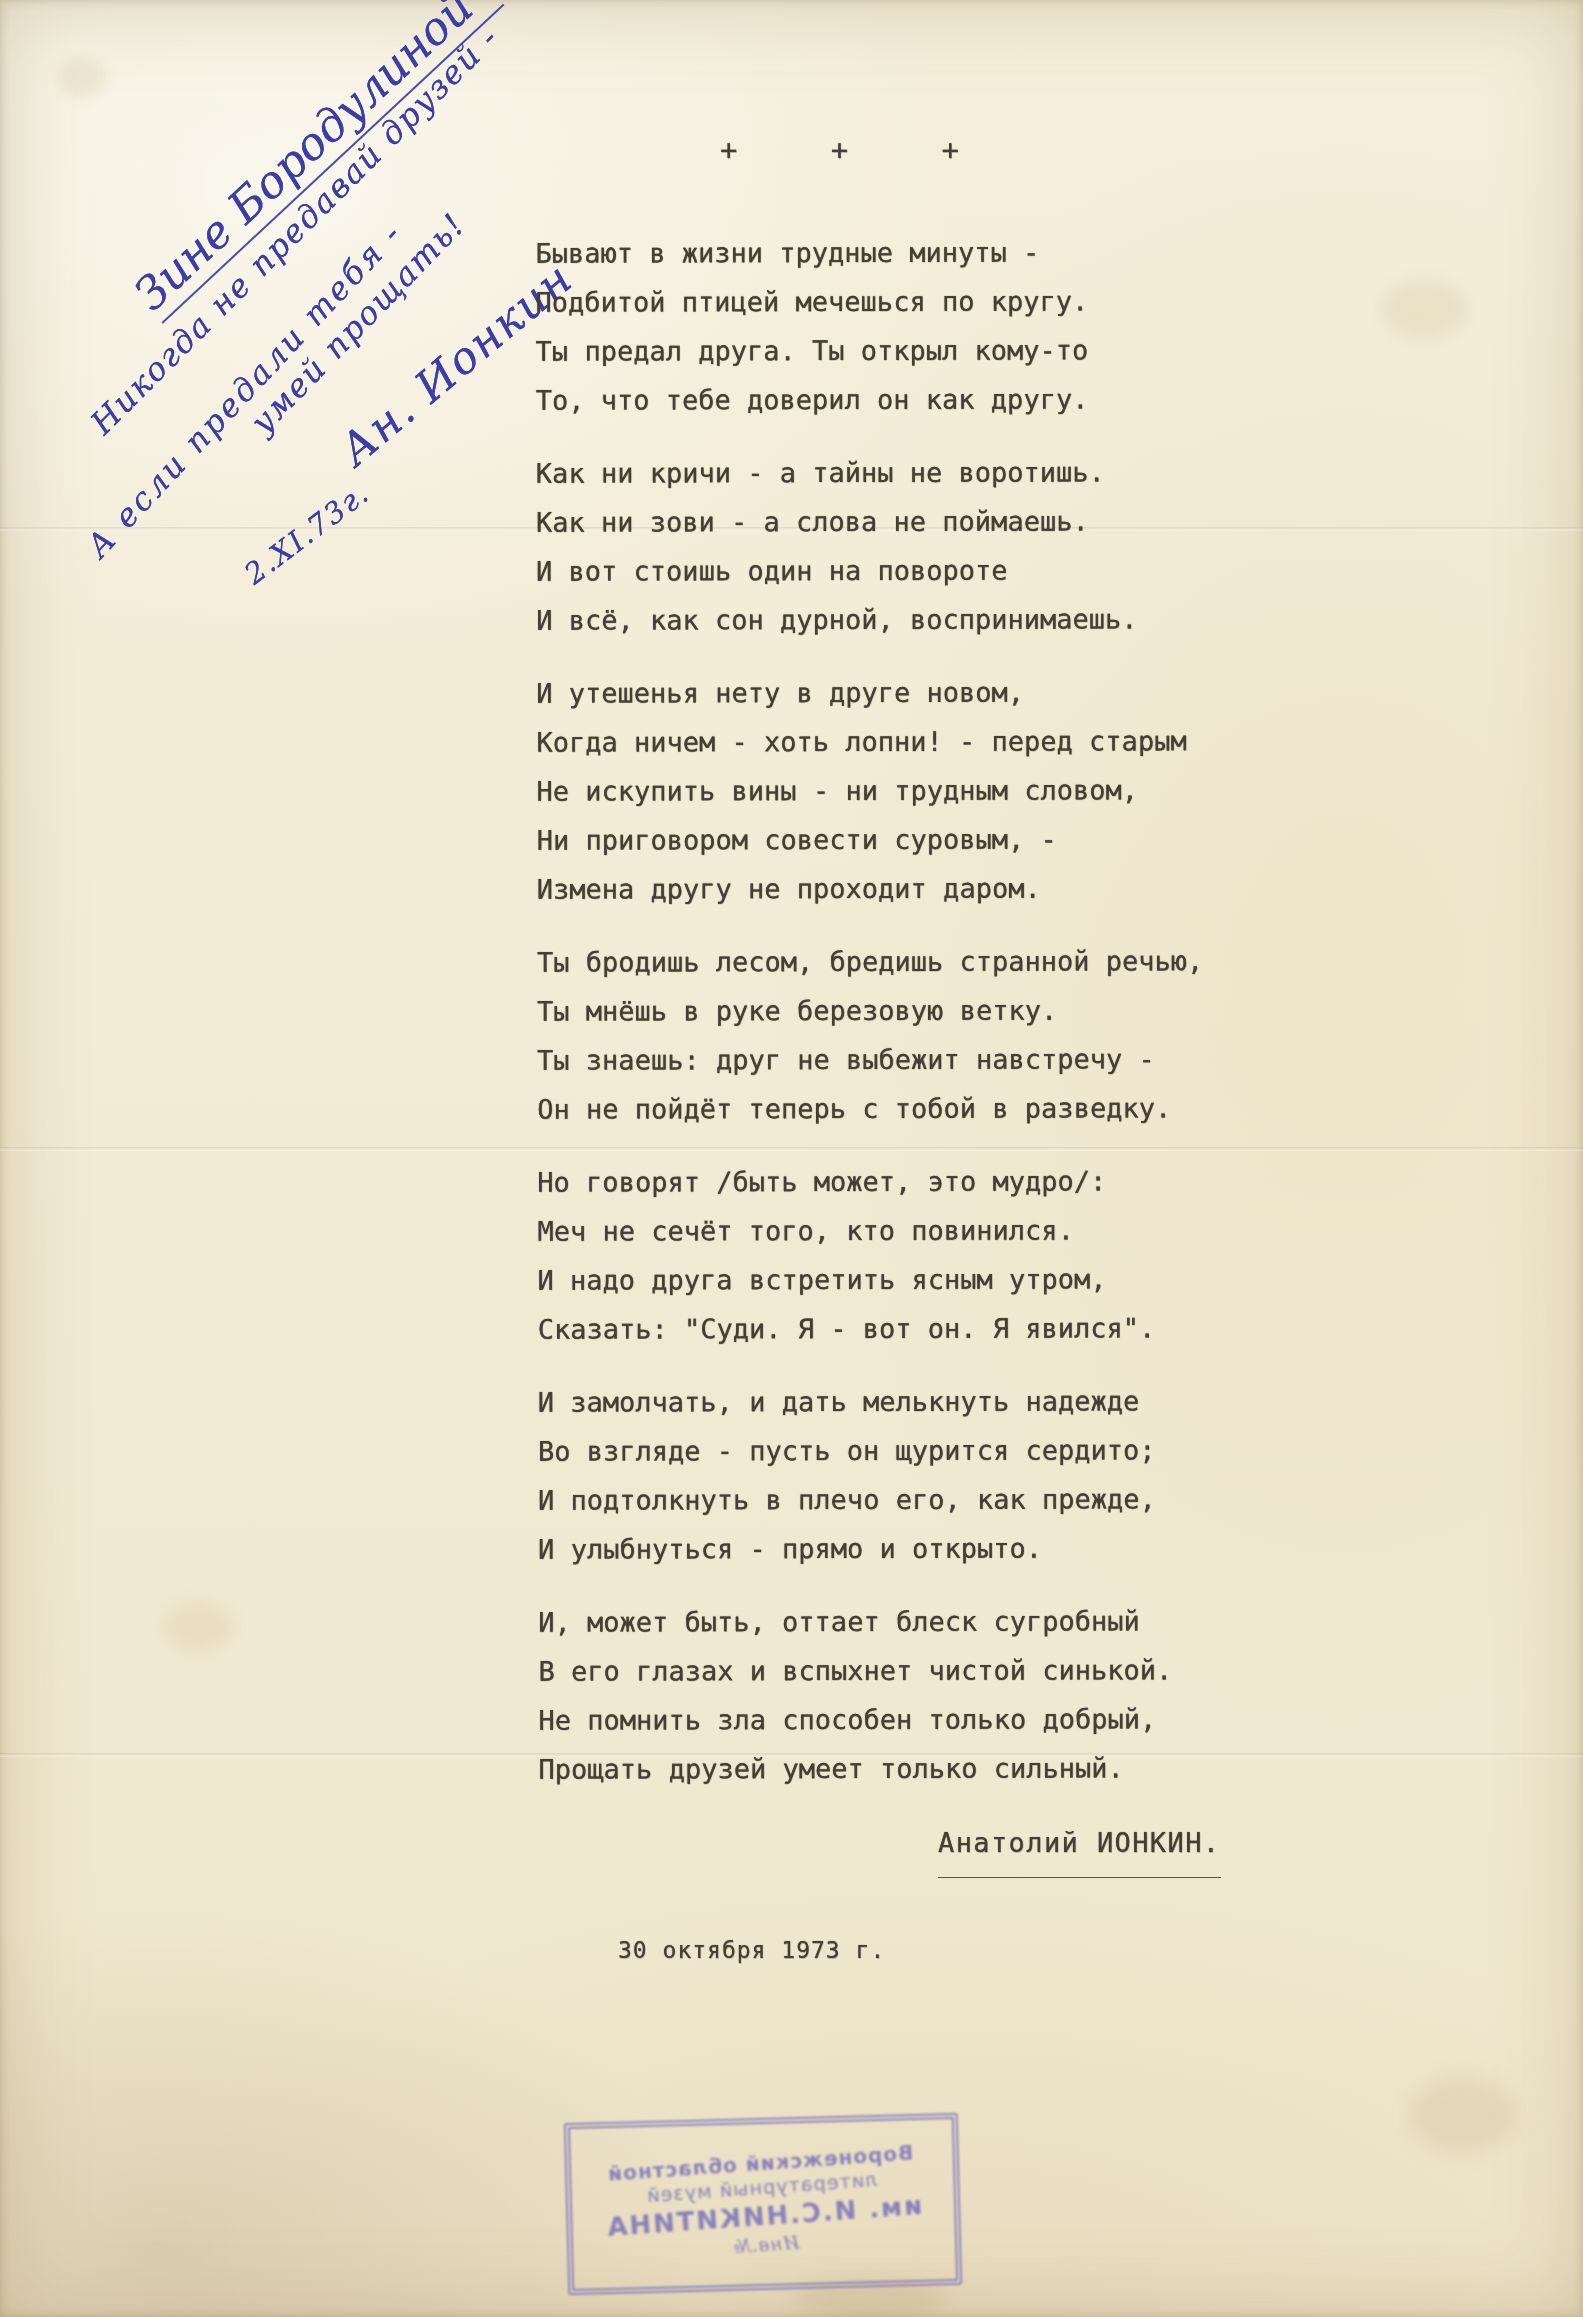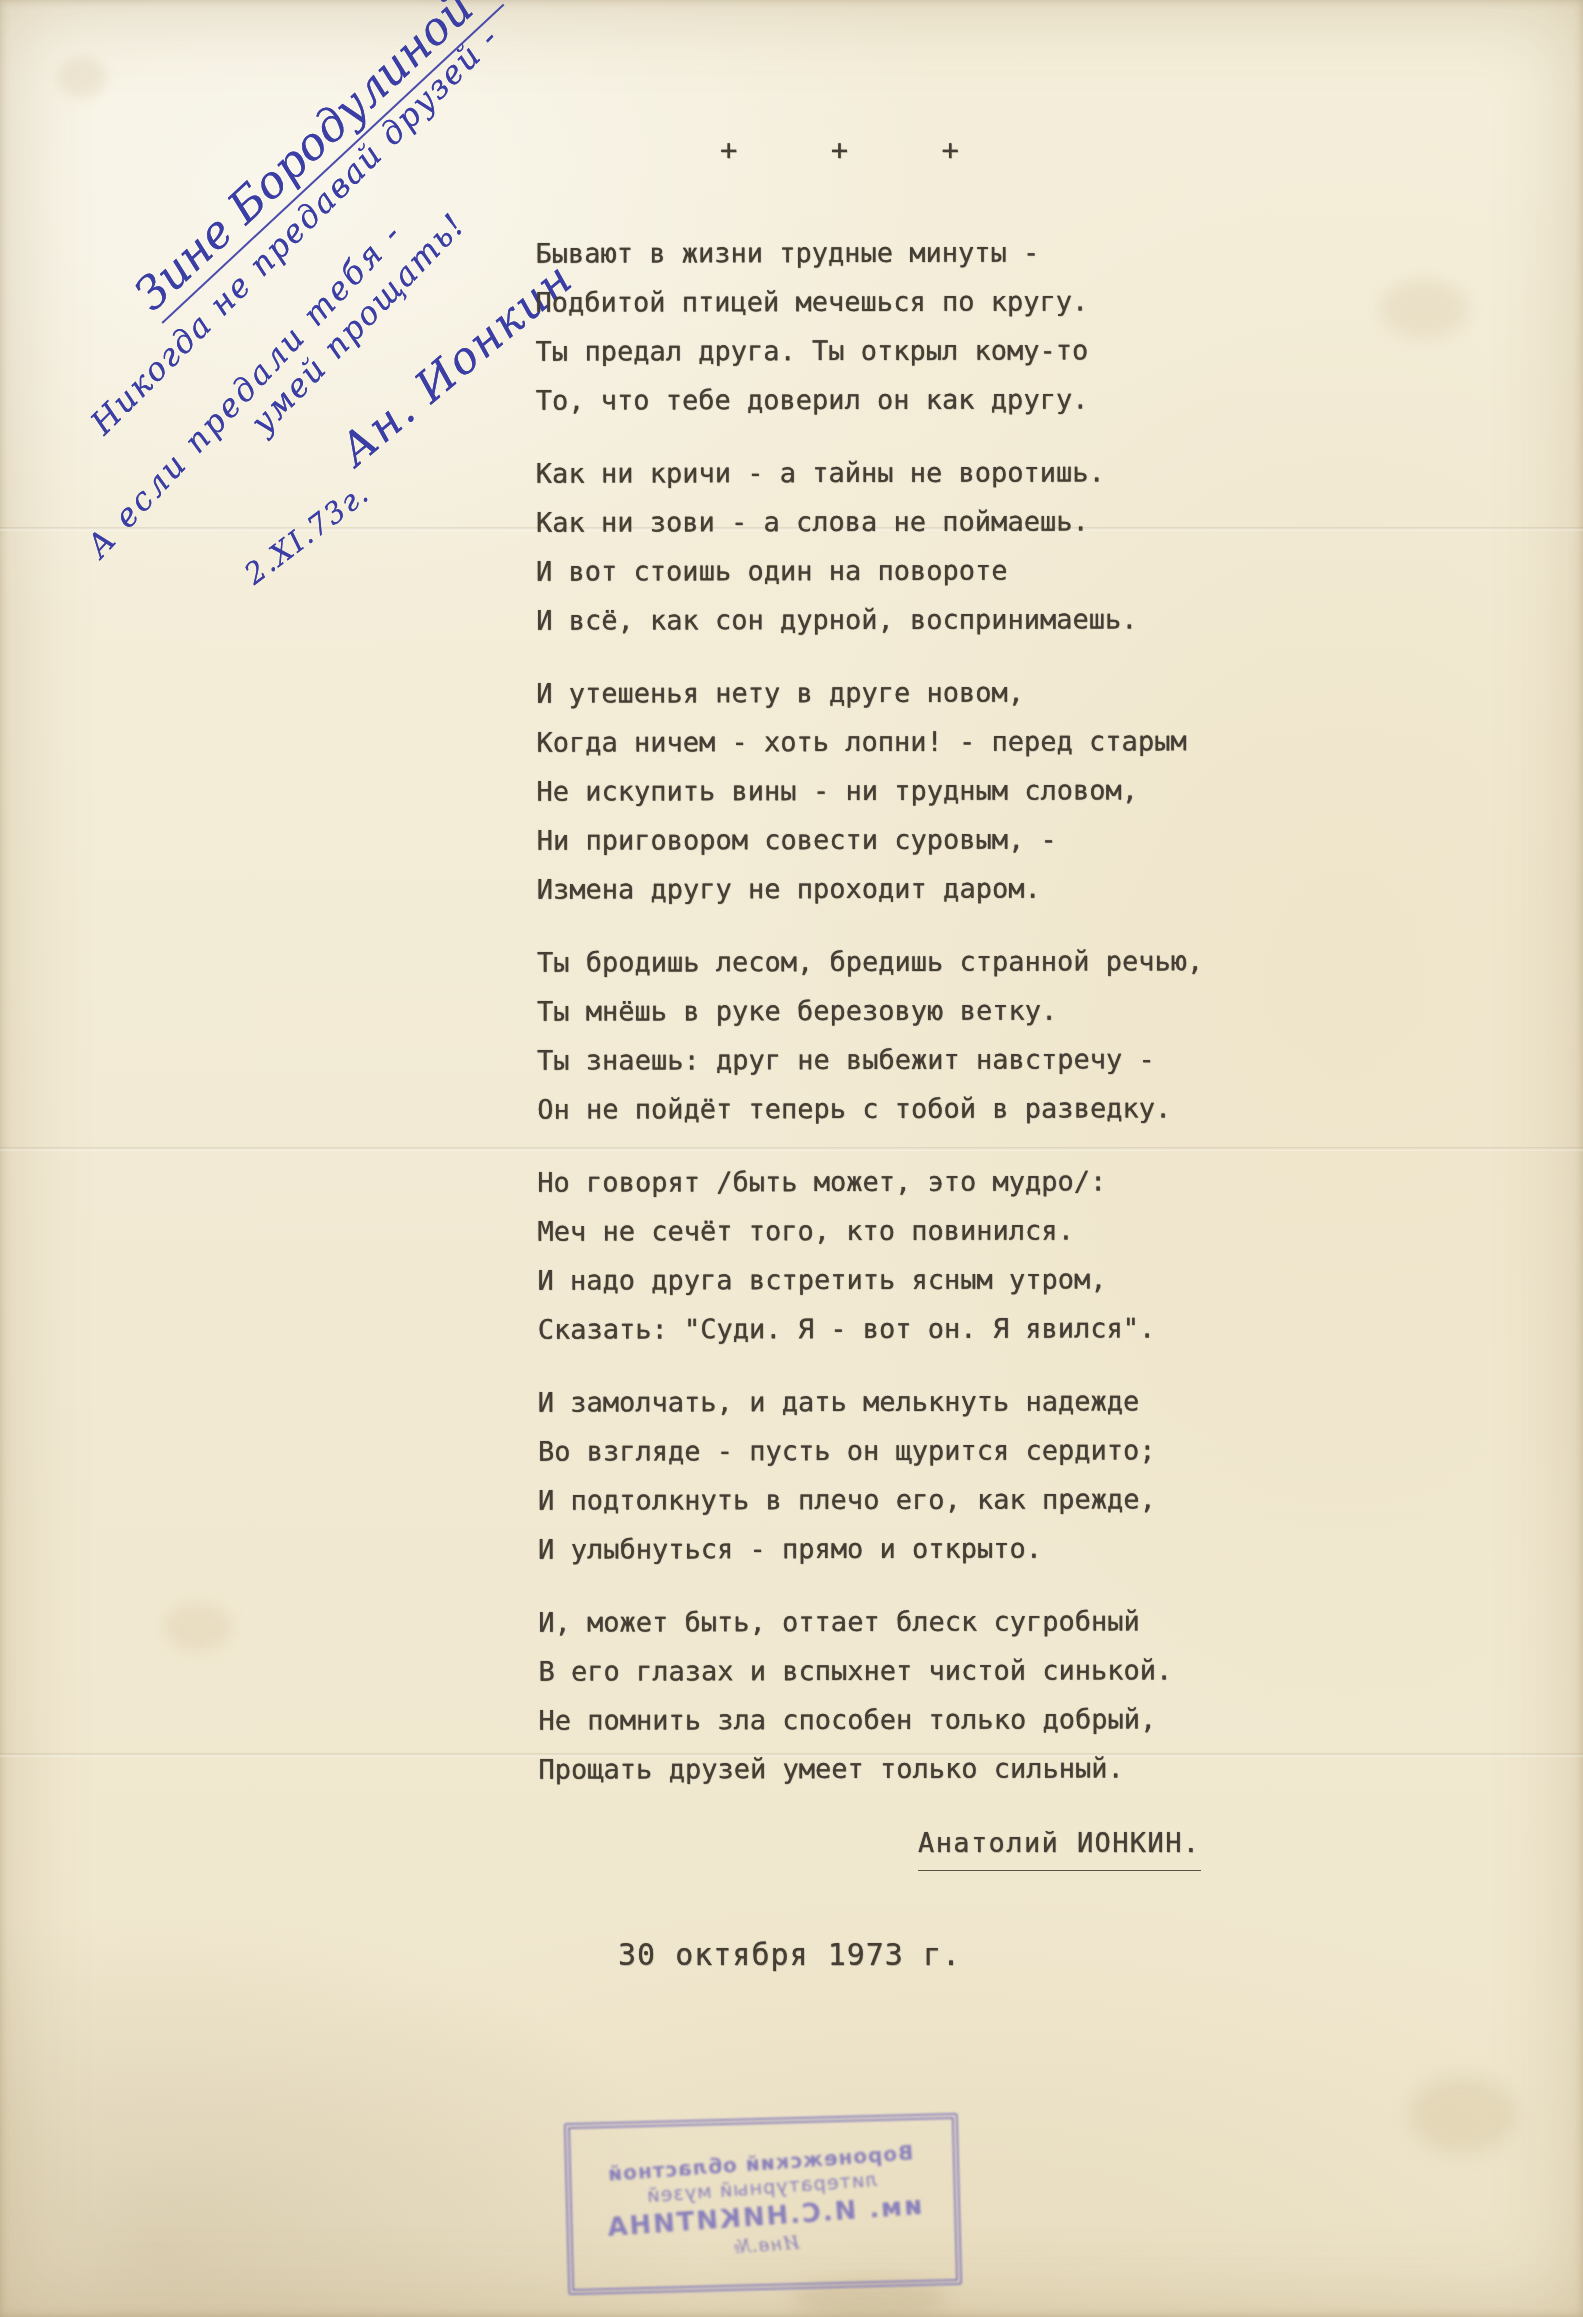--- a/index.html
+++ b/index.html
@@ -30,24 +30,24 @@
     position:absolute;
     font-family:"DejaVu Sans Mono","Liberation Mono",monospace;
     color:#443e35;
     text-shadow:0 0 1px rgba(62,55,42,.75), 0.5px 0.5px 0 rgba(62,55,42,.25);
     white-space:pre;
   }
   .separator{left:720px;top:133px;font-size:29px;letter-spacing:1px;}
   .poem{left:537px;top:228px;font-size:27px;line-height:49px;transform:rotate(-.12deg);}
   .stanza{margin:0 0 24px 0;}
   .author-sig{
-    left:918px;top:1827px;font-size:27px;letter-spacing:1.4px;
-    border-bottom:1.9px solid rgba(62,55,42,.85);padding-bottom:12px;
+    left:938px;top:1827px;font-size:27px;letter-spacing:1.4px;
+    border-bottom:1.9px solid rgba(62,55,42,.85);padding-bottom:19px;
   }
-  .typed-date{left:618px;top:1937px;font-size:30px;letter-spacing:1px;}
+  .typed-date{left:618px;top:1937px;font-size:23px;letter-spacing:1px;}
   
   .hand{
     position:absolute;
     font-family:"DejaVu Serif","Liberation Serif",serif;
     font-style:italic;
     color:#3b3fa5;
     text-shadow:0 0 0.6px rgba(52,55,160,.9);
     transform-origin:left top;
     white-space:nowrap;
   }

